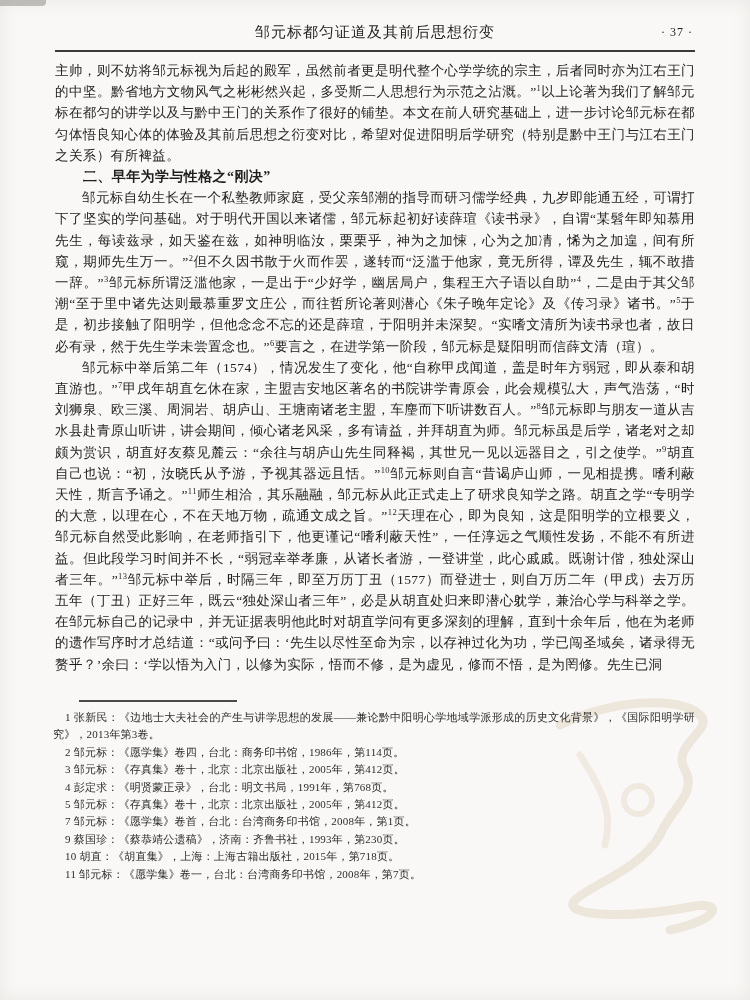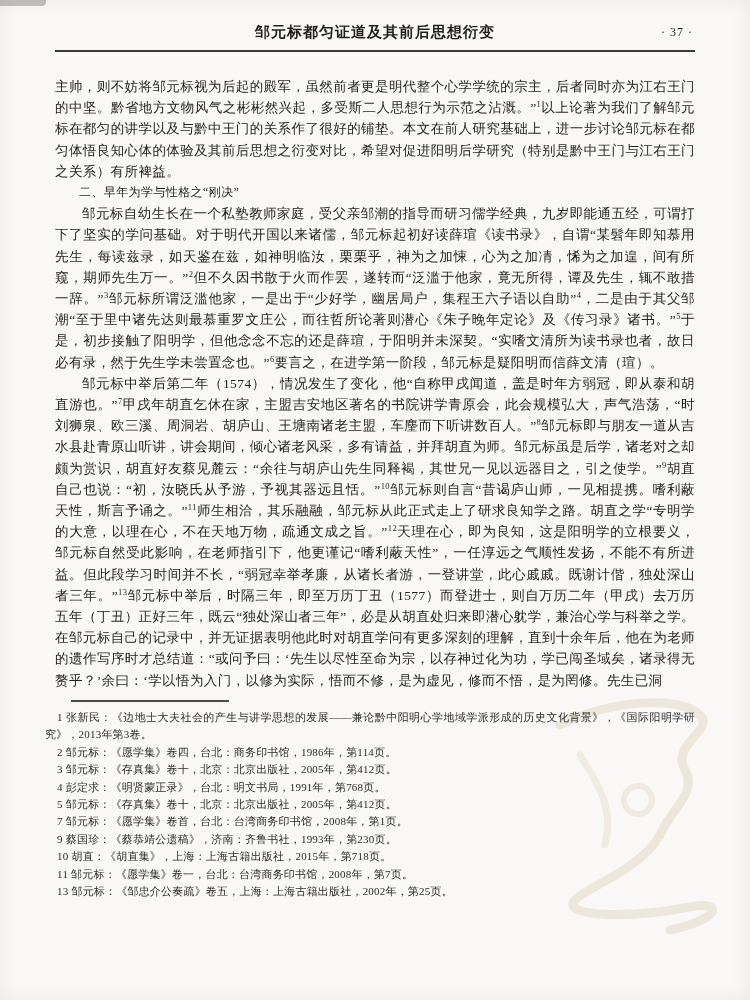--- a/index.html
+++ b/index.html
@@ -9,47 +9,47 @@
     margin:0 auto;
     background:#f9f8f6;
     overflow:hidden;
     font-family:"Liberation Serif","DejaVu Serif",serif;
     color:#1f1f1f;
     box-shadow:inset 0 0 18px rgba(120,115,105,0.12);
   }
   .content{position:absolute;left:55px;right:55px;top:20px;}
   .header{position:relative;height:26px;}
   .header .title{
-    text-align:center;font-size:15px;font-weight:bold;
+    text-align:center;font-size:15px;font-weight:normal;
     letter-spacing:1px;padding-top:3px;
   }
   .header .pagenum{
     position:absolute;right:2px;top:5px;font-size:12px;letter-spacing:1px;
   }
   .header-rule{border:none;border-top:2px solid #3a3a3a;margin:4px 0 0 0;}
-  .body-text{margin-top:24px;}
+  .body-text{margin-top:8px;}
   .para{
     margin:0;
     font-size:13.5px;
     line-height:21.2px;
     text-align:justify;
     letter-spacing:0.4px;
     color:#1f1f1f;
   }
   .para.indent{text-indent:2em;}
   .para sup{font-size:8.5px;line-height:0;vertical-align:super;}
   .section-heading{
     margin:0;
-    font-size:12px;
-    font-weight:normal;
+    font-size:14px;
+    font-weight:bold;
     line-height:21.2px;
     text-indent:2em;
     letter-spacing:0.4px;
   }
-  .footnote-block{position:absolute;left:45px;right:55px;top:700px;}
+  .footnote-block{position:absolute;left:53px;right:55px;top:700px;}
   .footnote-rule{
     border:none;border-top:2px solid #4a4a4a;
     width:158px;margin:0 0 7px 26px;
   }
   .footnote{
     margin:0;
     font-size:11px;
     line-height:17.4px;
     text-indent:1.1em;
     text-align:justify;
@@ -102,17 +102,16 @@
 
     <p class="footnote">1 张新民：《边地士大夫社会的产生与讲学思想的发展——兼论黔中阳明心学地域学派形成的历史文化背景》，《国际阳明学研究》，2013年第3卷。</p>
         <p class="footnote">2 邹元标：《愿学集》卷四，台北：商务印书馆，1986年，第114页。</p>
         <p class="footnote">3 邹元标：《存真集》卷十，北京：北京出版社，2005年，第412页。</p>
         <p class="footnote">4 彭定求：《明贤蒙正录》，台北：明文书局，1991年，第768页。</p>
         <p class="footnote">5 邹元标：《存真集》卷十，北京：北京出版社，2005年，第412页。</p>
         <p class="footnote">7 邹元标：《愿学集》卷首，台北：台湾商务印书馆，2008年，第1页。</p>
         <p class="footnote">9 蔡国珍：《蔡恭靖公遗稿》，济南：齐鲁书社，1993年，第230页。</p>
         <p class="footnote">10 胡直：《胡直集》，上海：上海古籍出版社，2015年，第718页。</p>
         <p class="footnote">11 邹元标：《愿学集》卷一，台北：台湾商务印书馆，2008年，第7页。</p>
-        <p class="footnote">13 邹元标：《邹忠介公奏疏》卷五，上海：上海古籍出版社，2002年，第25页。</p>
       </div>
   </div>
 
 </div>
 
 </body></html>

